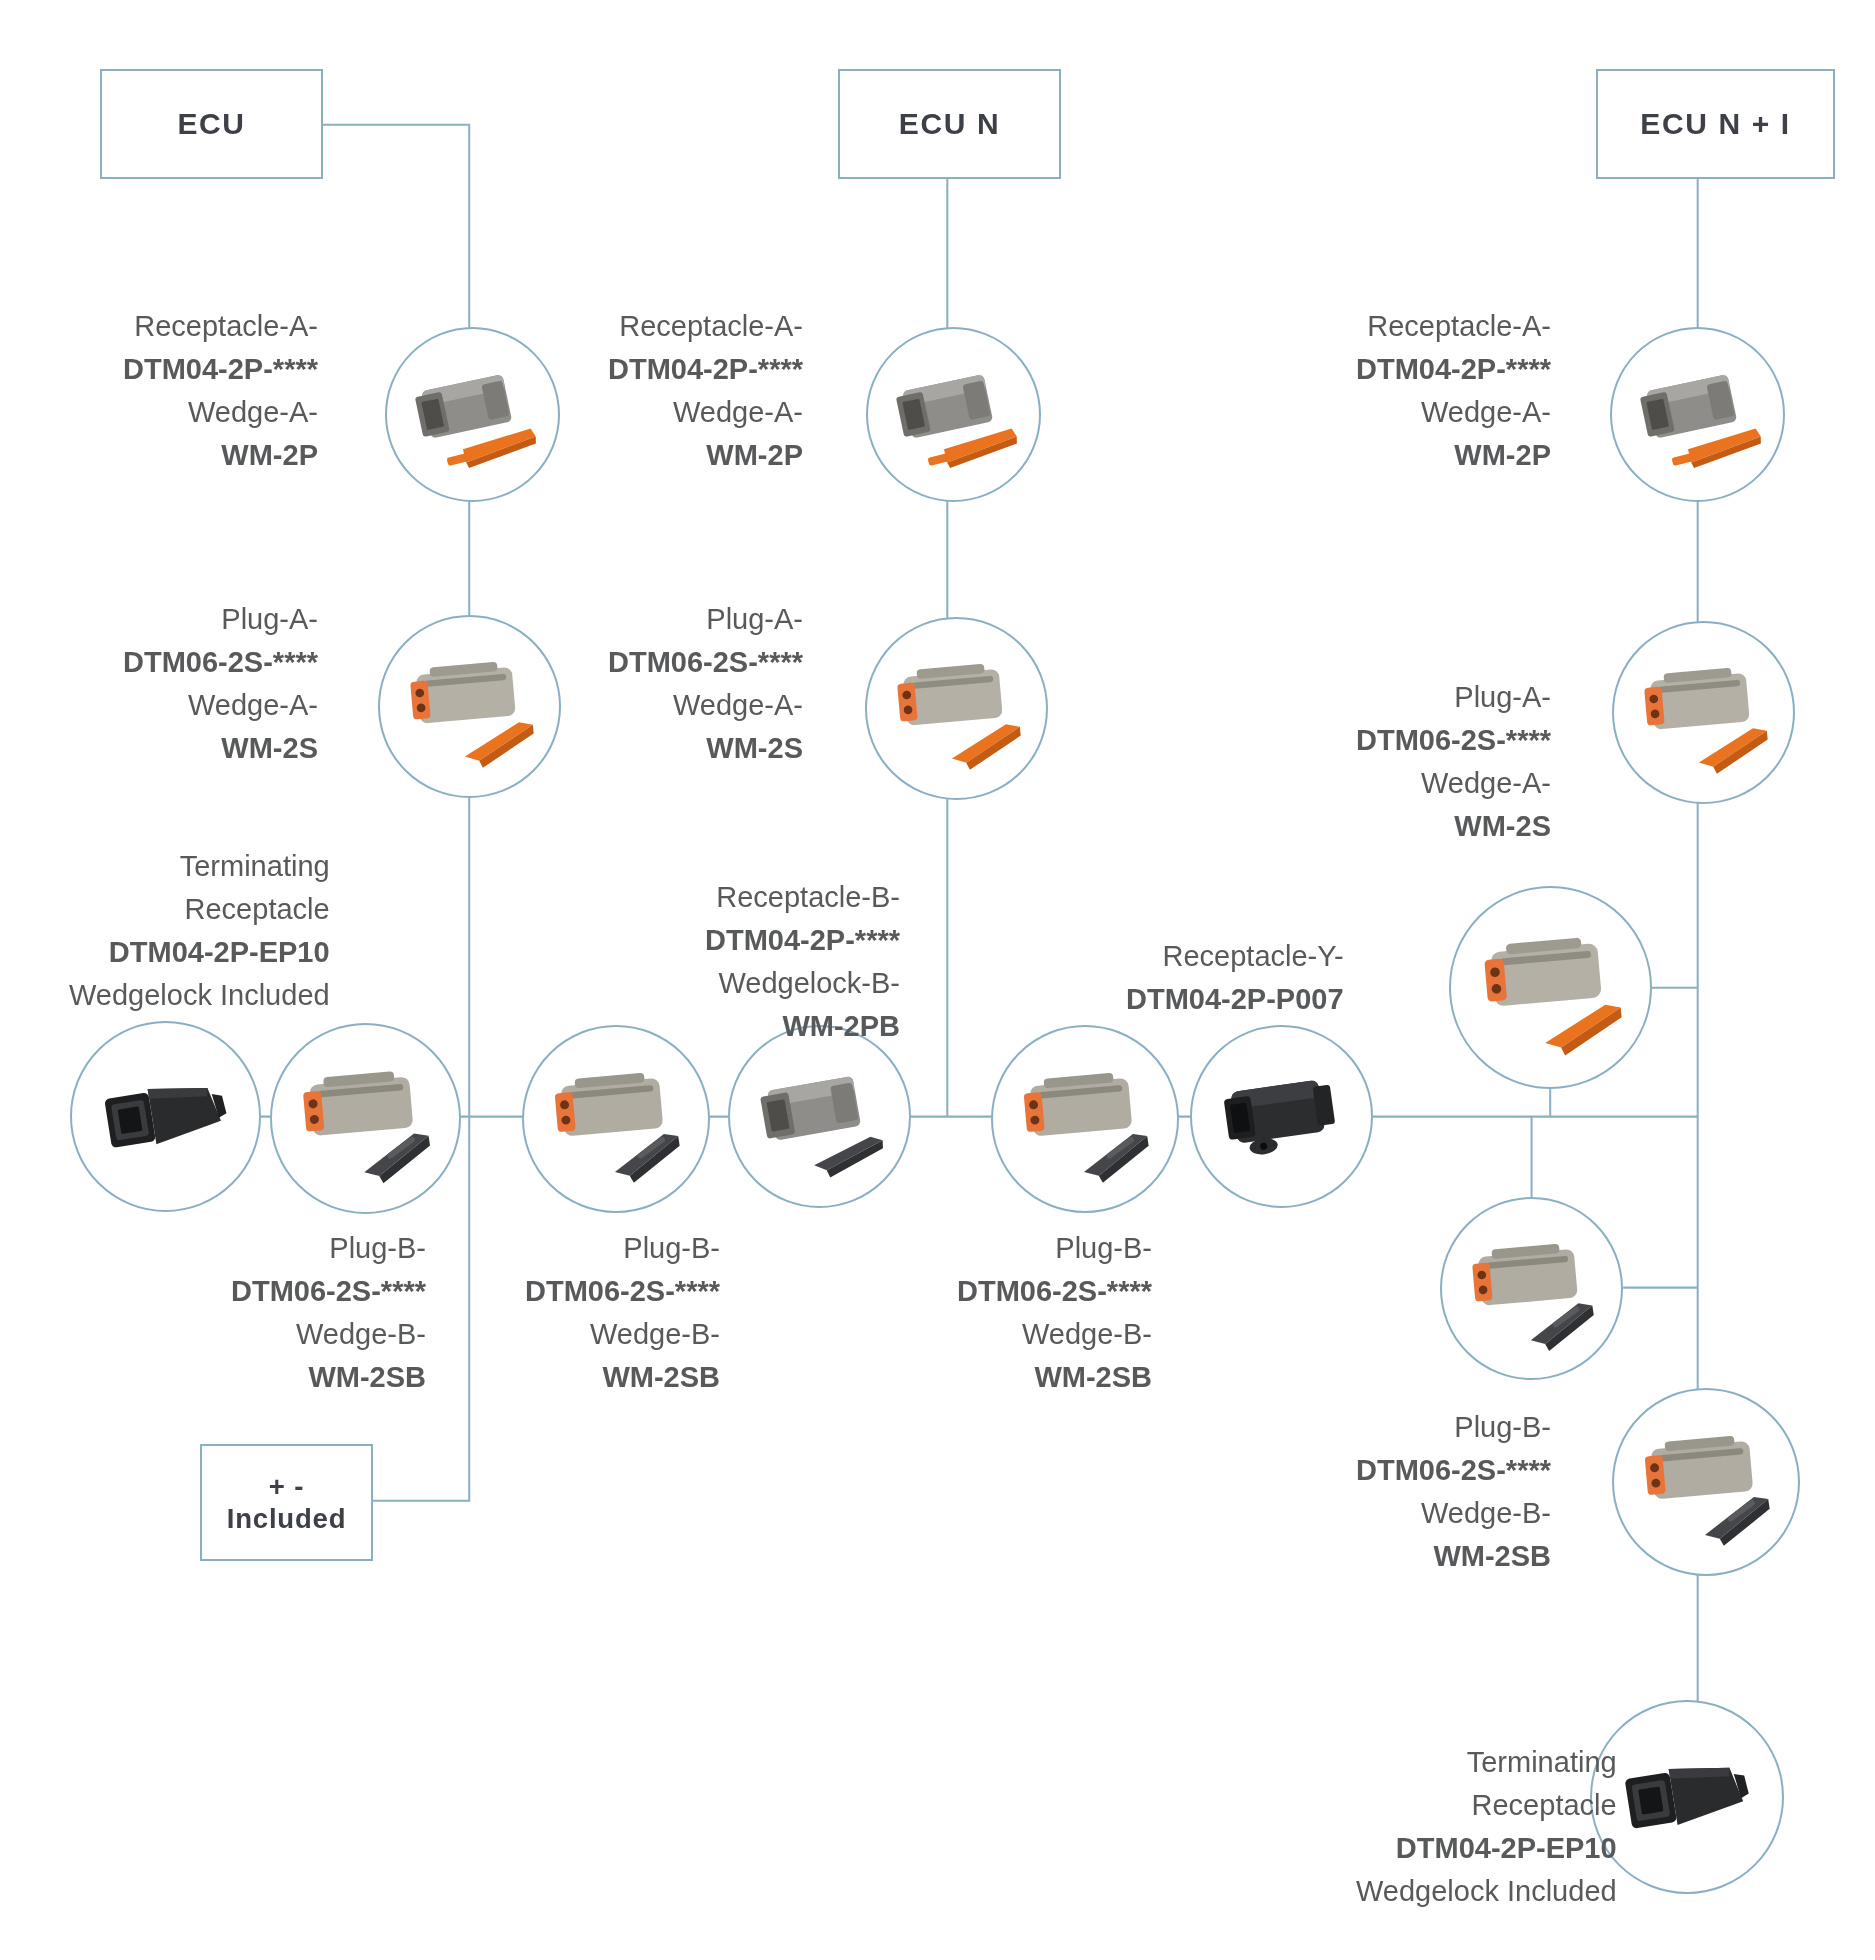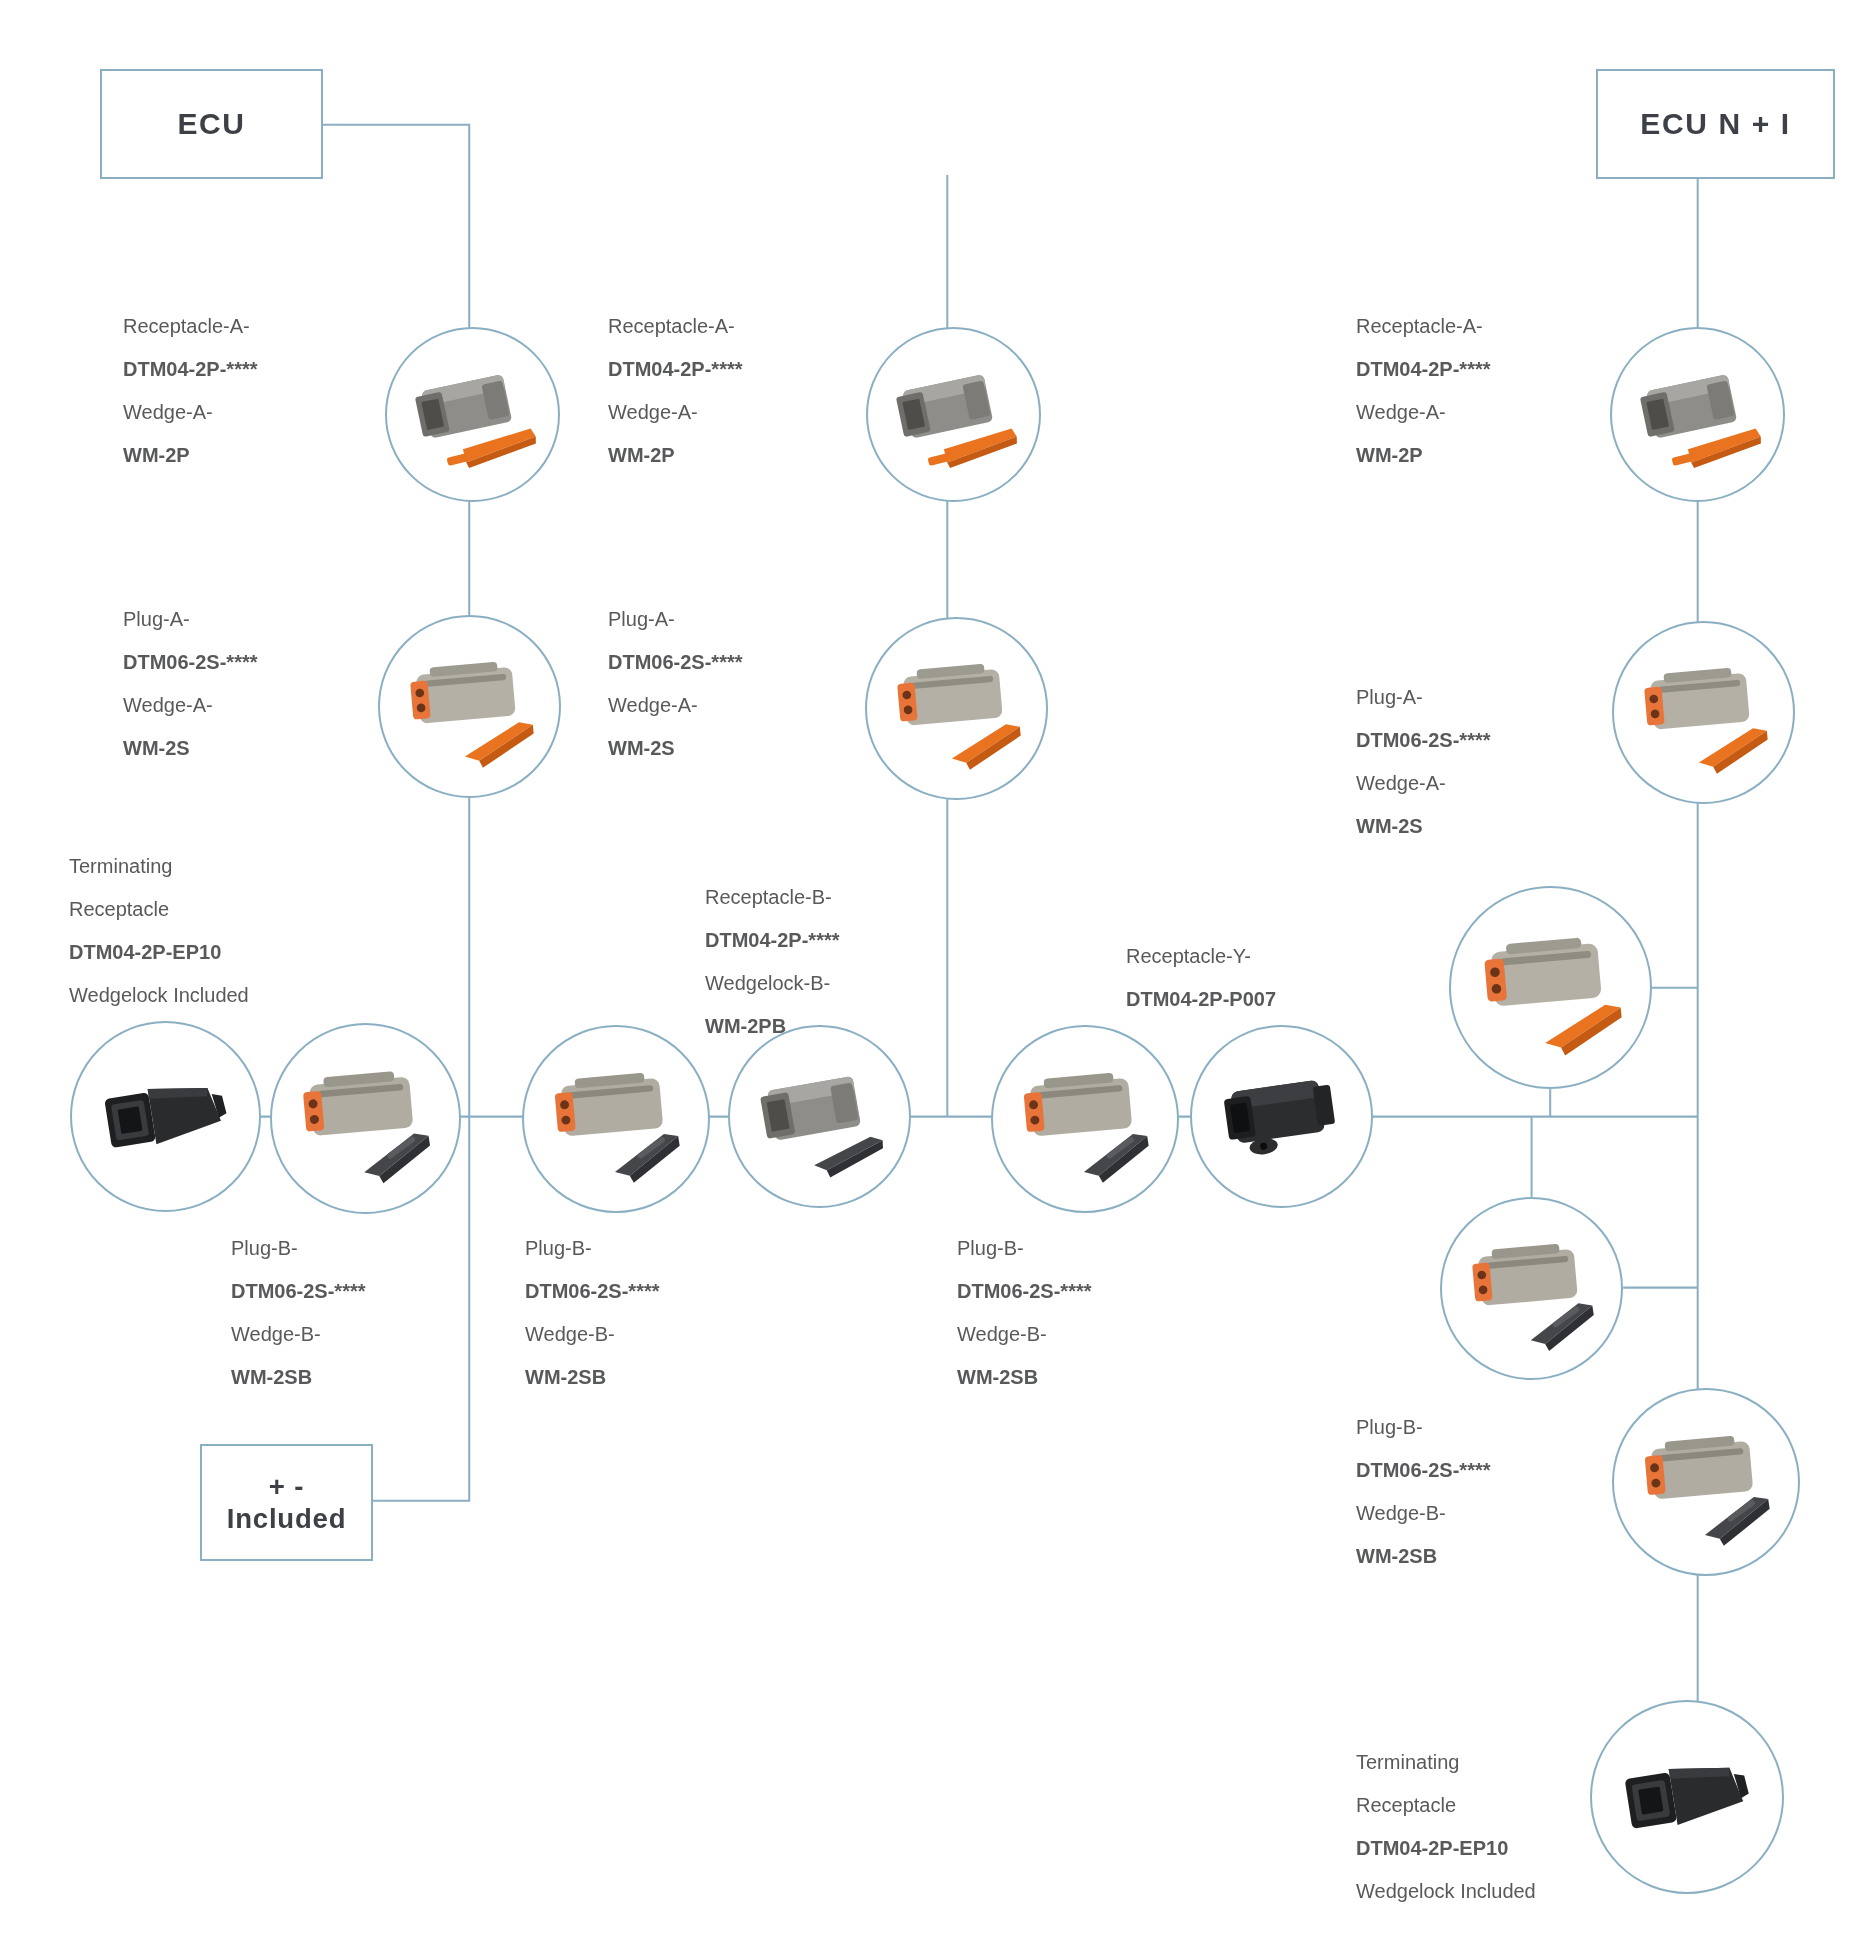--- a/index.html
+++ b/index.html
@@ -12,21 +12,21 @@
   body{font-family:"Liberation Sans",sans-serif;}
   .stage{position:relative;width:1876px;height:1961px;background:var(--background);overflow:hidden;}
   .lines{position:absolute;left:0;top:0;z-index:0;}
   .lines path{fill:none;stroke:var(--line);stroke-width:2.5;}
   .node{position:absolute;z-index:2;border:2px solid var(--line);background:#fff;
         display:flex;flex-direction:column;align-items:center;justify-content:center;
         font-weight:700;font-size:30px;color:var(--node_text);letter-spacing:1.6px;}
   .circ{position:absolute;z-index:1;border:2px solid var(--line);border-radius:50%;background:#fff;
         box-sizing:border-box;display:flex;align-items:center;justify-content:center;}
   .circ svg{width:88%;height:88%;display:block;}
-  .lbl{position:absolute;z-index:2;font-size:20px;line-height:43px;color:var(--label_text);white-space:nowrap;}
+  .lbl{position:absolute;z-index:2;font-size:29px;line-height:43px;color:var(--label_text);white-space:nowrap;text-align:right;}
   .lbl .b{font-weight:700;}
   .defs{position:absolute;width:0;height:0;overflow:hidden;}
 </style>
 </head>
 <body>
 
 <div class="stage">
 
   <svg class="defs" aria-hidden="true">
     <defs>
@@ -122,20 +122,23 @@
     <path d="M2095 216 V2218"></path>
     <path d="M2038 1219 H2095"></path>
     <path d="M1913 1344 V1378"></path>
     <path d="M1890 1378 V1477"></path>
     <path d="M2003 1589 H2095"></path>
   </svg>
 
   <div class="node" style="left:100px;top:69px;width:219px;height:106px;align-items:center;">
     <span>ECU</span>
   </div>
+  <div class="node" style="left:838px;top:69px;width:219px;height:106px;">
+    <span>ECU N</span>
+  </div>
   <div class="node" style="left:1596px;top:69px;width:235px;height:106px;">
     <span>ECU N + I</span>
   </div>
   <div class="node" style="left:200px;top:1444px;width:169px;height:113px;font-size:27.5px;letter-spacing:0.8px;">
     <span>+ -</span>
     <span>Included</span>
   </div>
 
   <div class="circ" style="left:385px;top:327px;width:175px;height:175px;">
     <svg viewBox="0 0 186.547 186.547" width="151" height="151">

